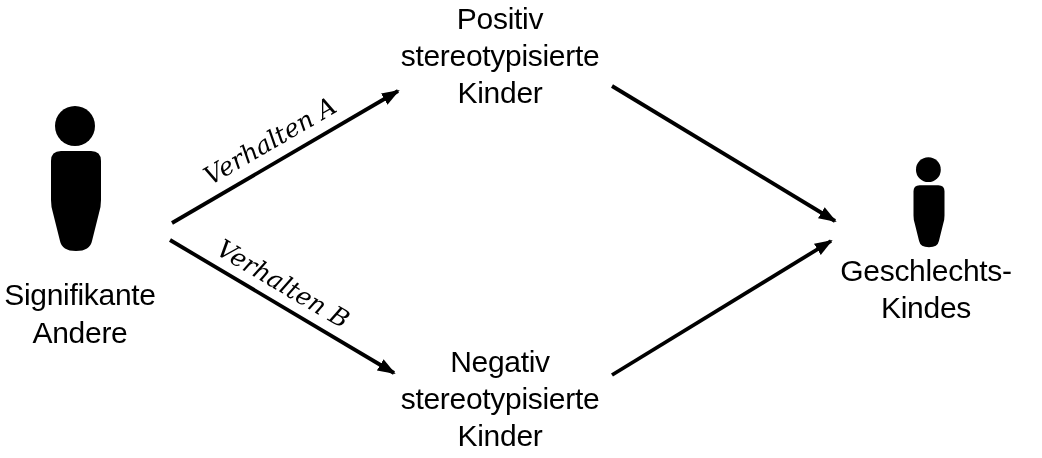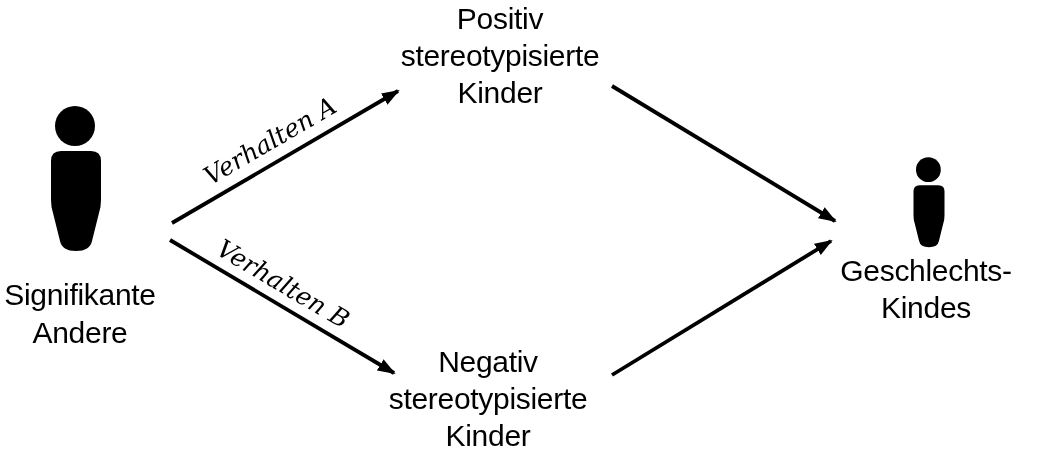--- a/index.html
+++ b/index.html
@@ -30,21 +30,21 @@
     font-family:"DejaVu Serif",serif;
     font-style:italic;
     font-size:25px;
     white-space:nowrap;
     transform-origin:center center;
   }
   .edge-label-a{left:270px;top:141px;transform:translate(-50%,-50%) rotate(-30.3deg);}
   .edge-label-b{left:283px;top:284px;transform:translate(-50%,-50%) rotate(30.6deg);}
   .label-left{left:-6px;top:276px;width:172px;line-height:38px;}
   .label-top{left:390px;top:0px;width:220px;}
-  .label-bottom{left:378px;top:343px;width:220px;text-align:center;}
+  .label-bottom{left:390px;top:343px;width:220px;text-align:center;}
   .label-right{left:826px;top:252px;width:200px;}
   .person-left{left:47px;top:104px;width:58px;height:150px;}
   .person-right{left:911px;top:156px;width:36px;height:93px;}
 </style>
 </head>
 <body>
 
 <div class="canvas">
 
   <svg class="arrows-layer" viewBox="0 0 1042 458" xmlns="http://www.w3.org/2000/svg">

